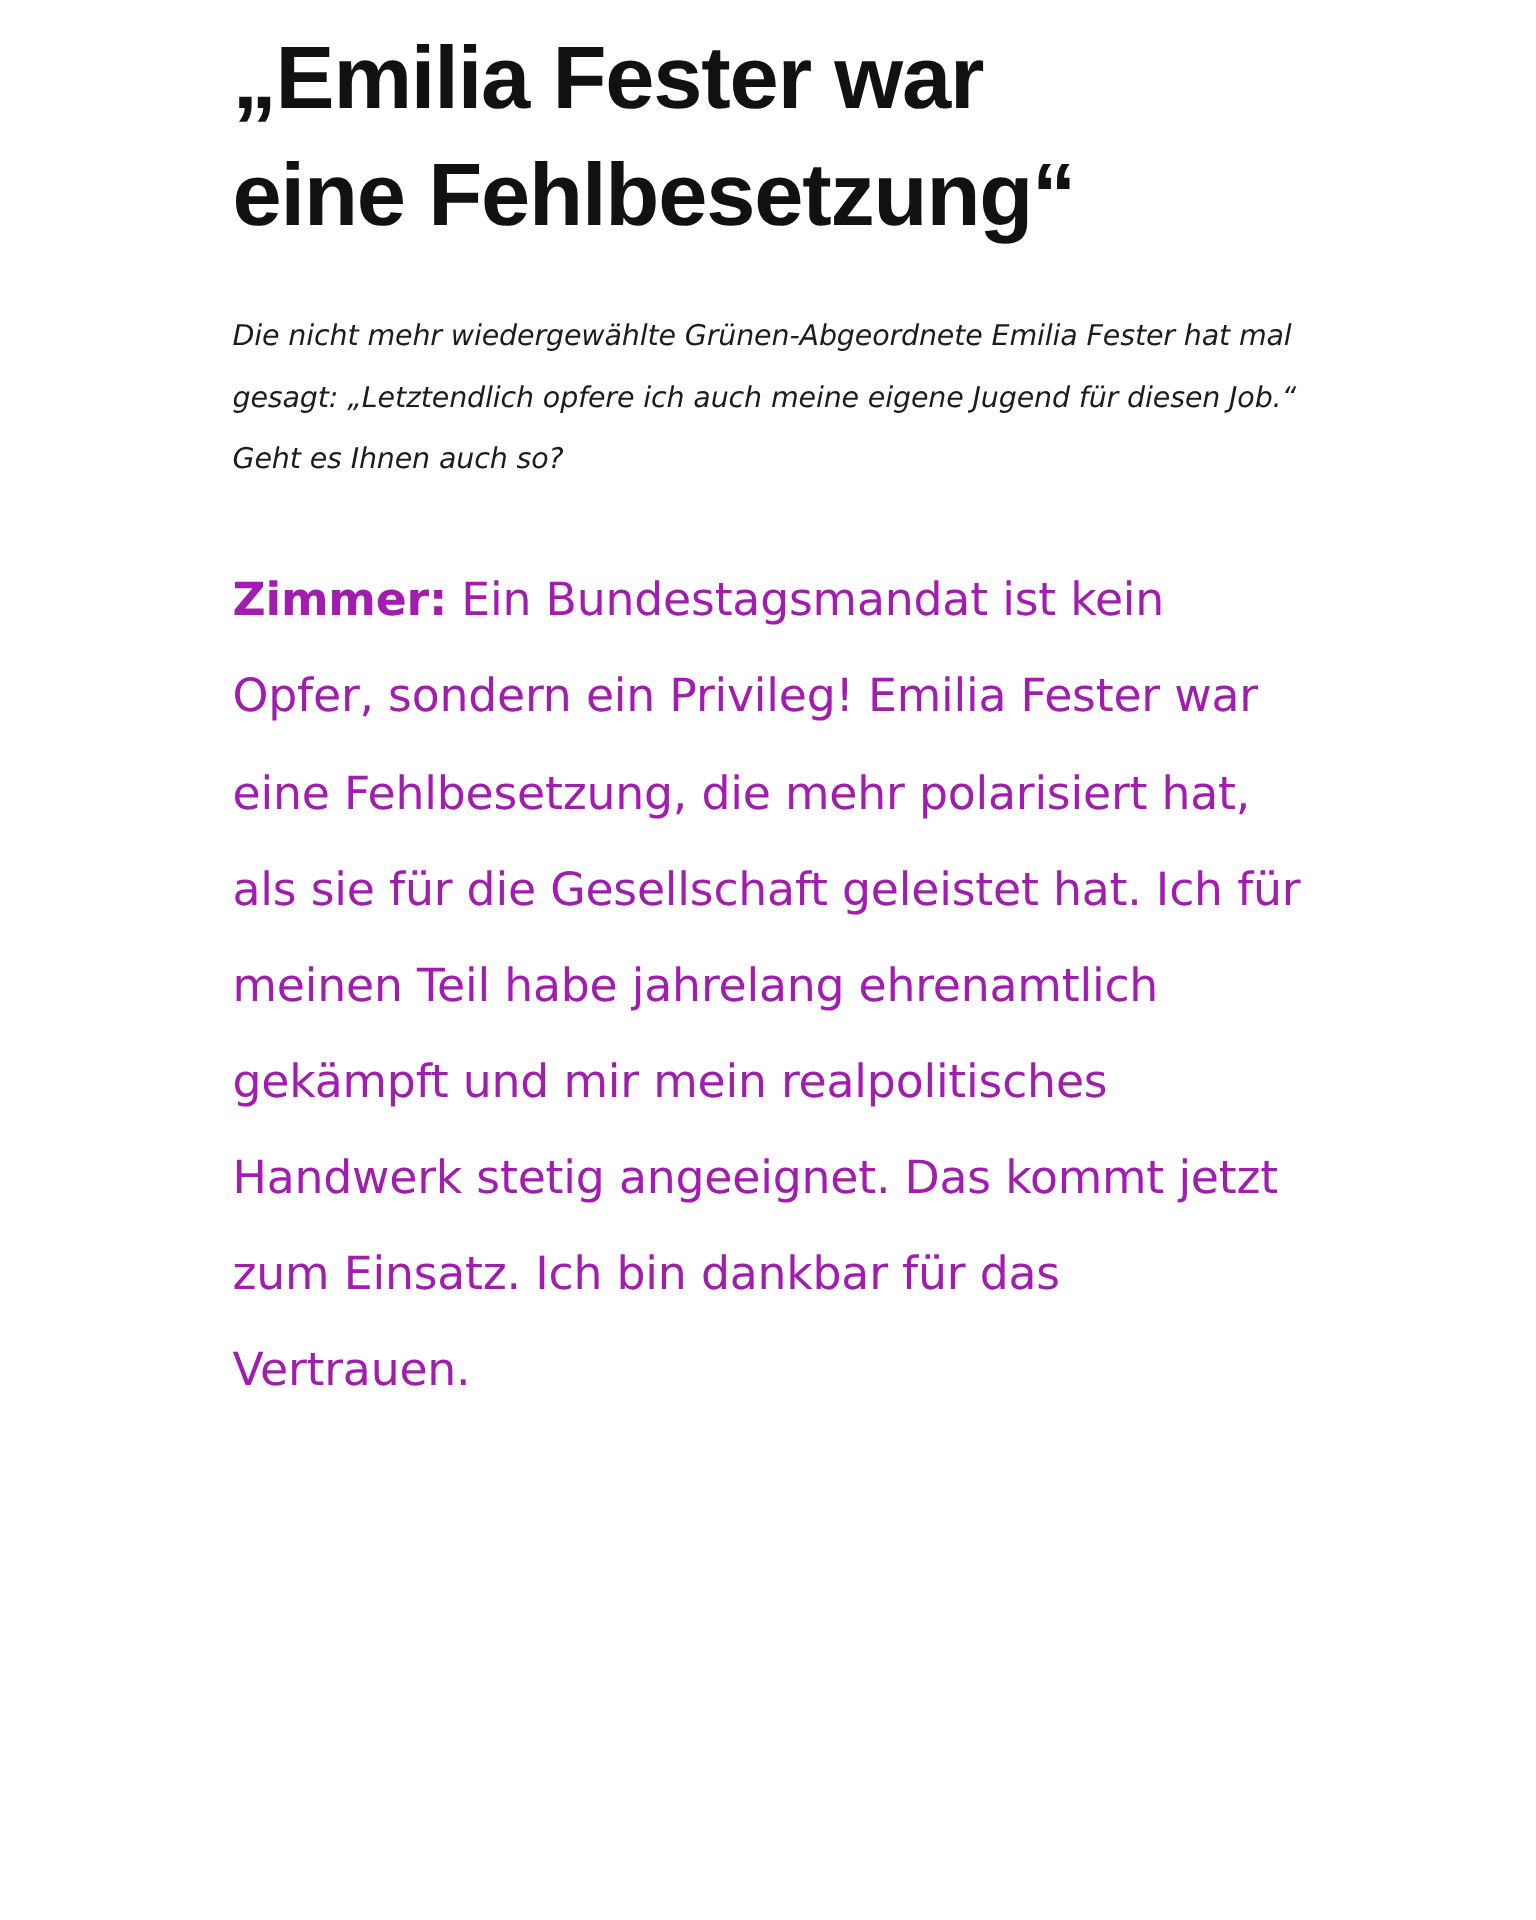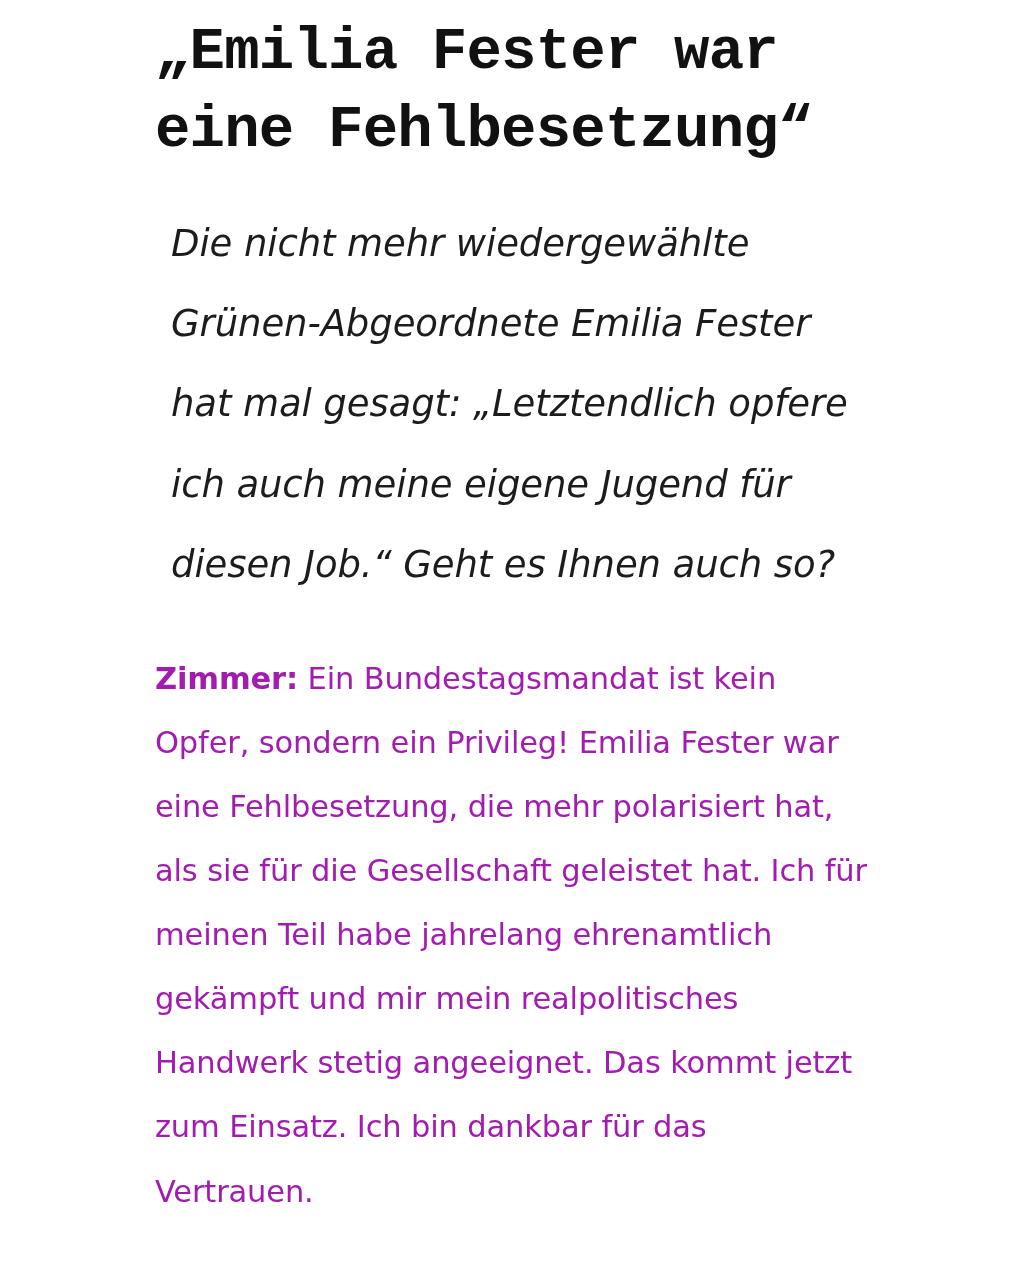--- a/index.html
+++ b/index.html
@@ -15,37 +15,37 @@
     color: #1a1a1a;
   }
   .page {
     box-sizing: border-box;
     width: 1024px;
     height: 1280px;
     padding: 14px 150px 0 155px;
     background: #ffffff;
   }
   .headline {
-    font-family: Liberation Mono, monospace;
+    font-family: Liberation Sans, sans-serif;
     font-weight: 700;
     font-size: 59px;
     line-height: 1.32;
     letter-spacing: -0.8px;
     color: #111111;
     margin: 0 0 34px 0;
     white-space: pre-line;
   }
   .standfirst {
     font-family: "DejaVu Sans", sans-serif;
     font-style: italic;
     font-weight: 400;
-    font-size: 37px;
+    font-size: 19px;
     line-height: 2.17;
     color: #1c1c1c;
-    margin: 0 0 42px 16px;
+    margin: 0 0 42px 0;
     letter-spacing: -0.1px;
   }
   .answer {
     font-family: "DejaVu Sans", sans-serif;
     font-weight: 400;
     font-size: 30.5px;
     line-height: 2.1;
     color: #a21caf;
     margin: 0;
     letter-spacing: -0.15px;

